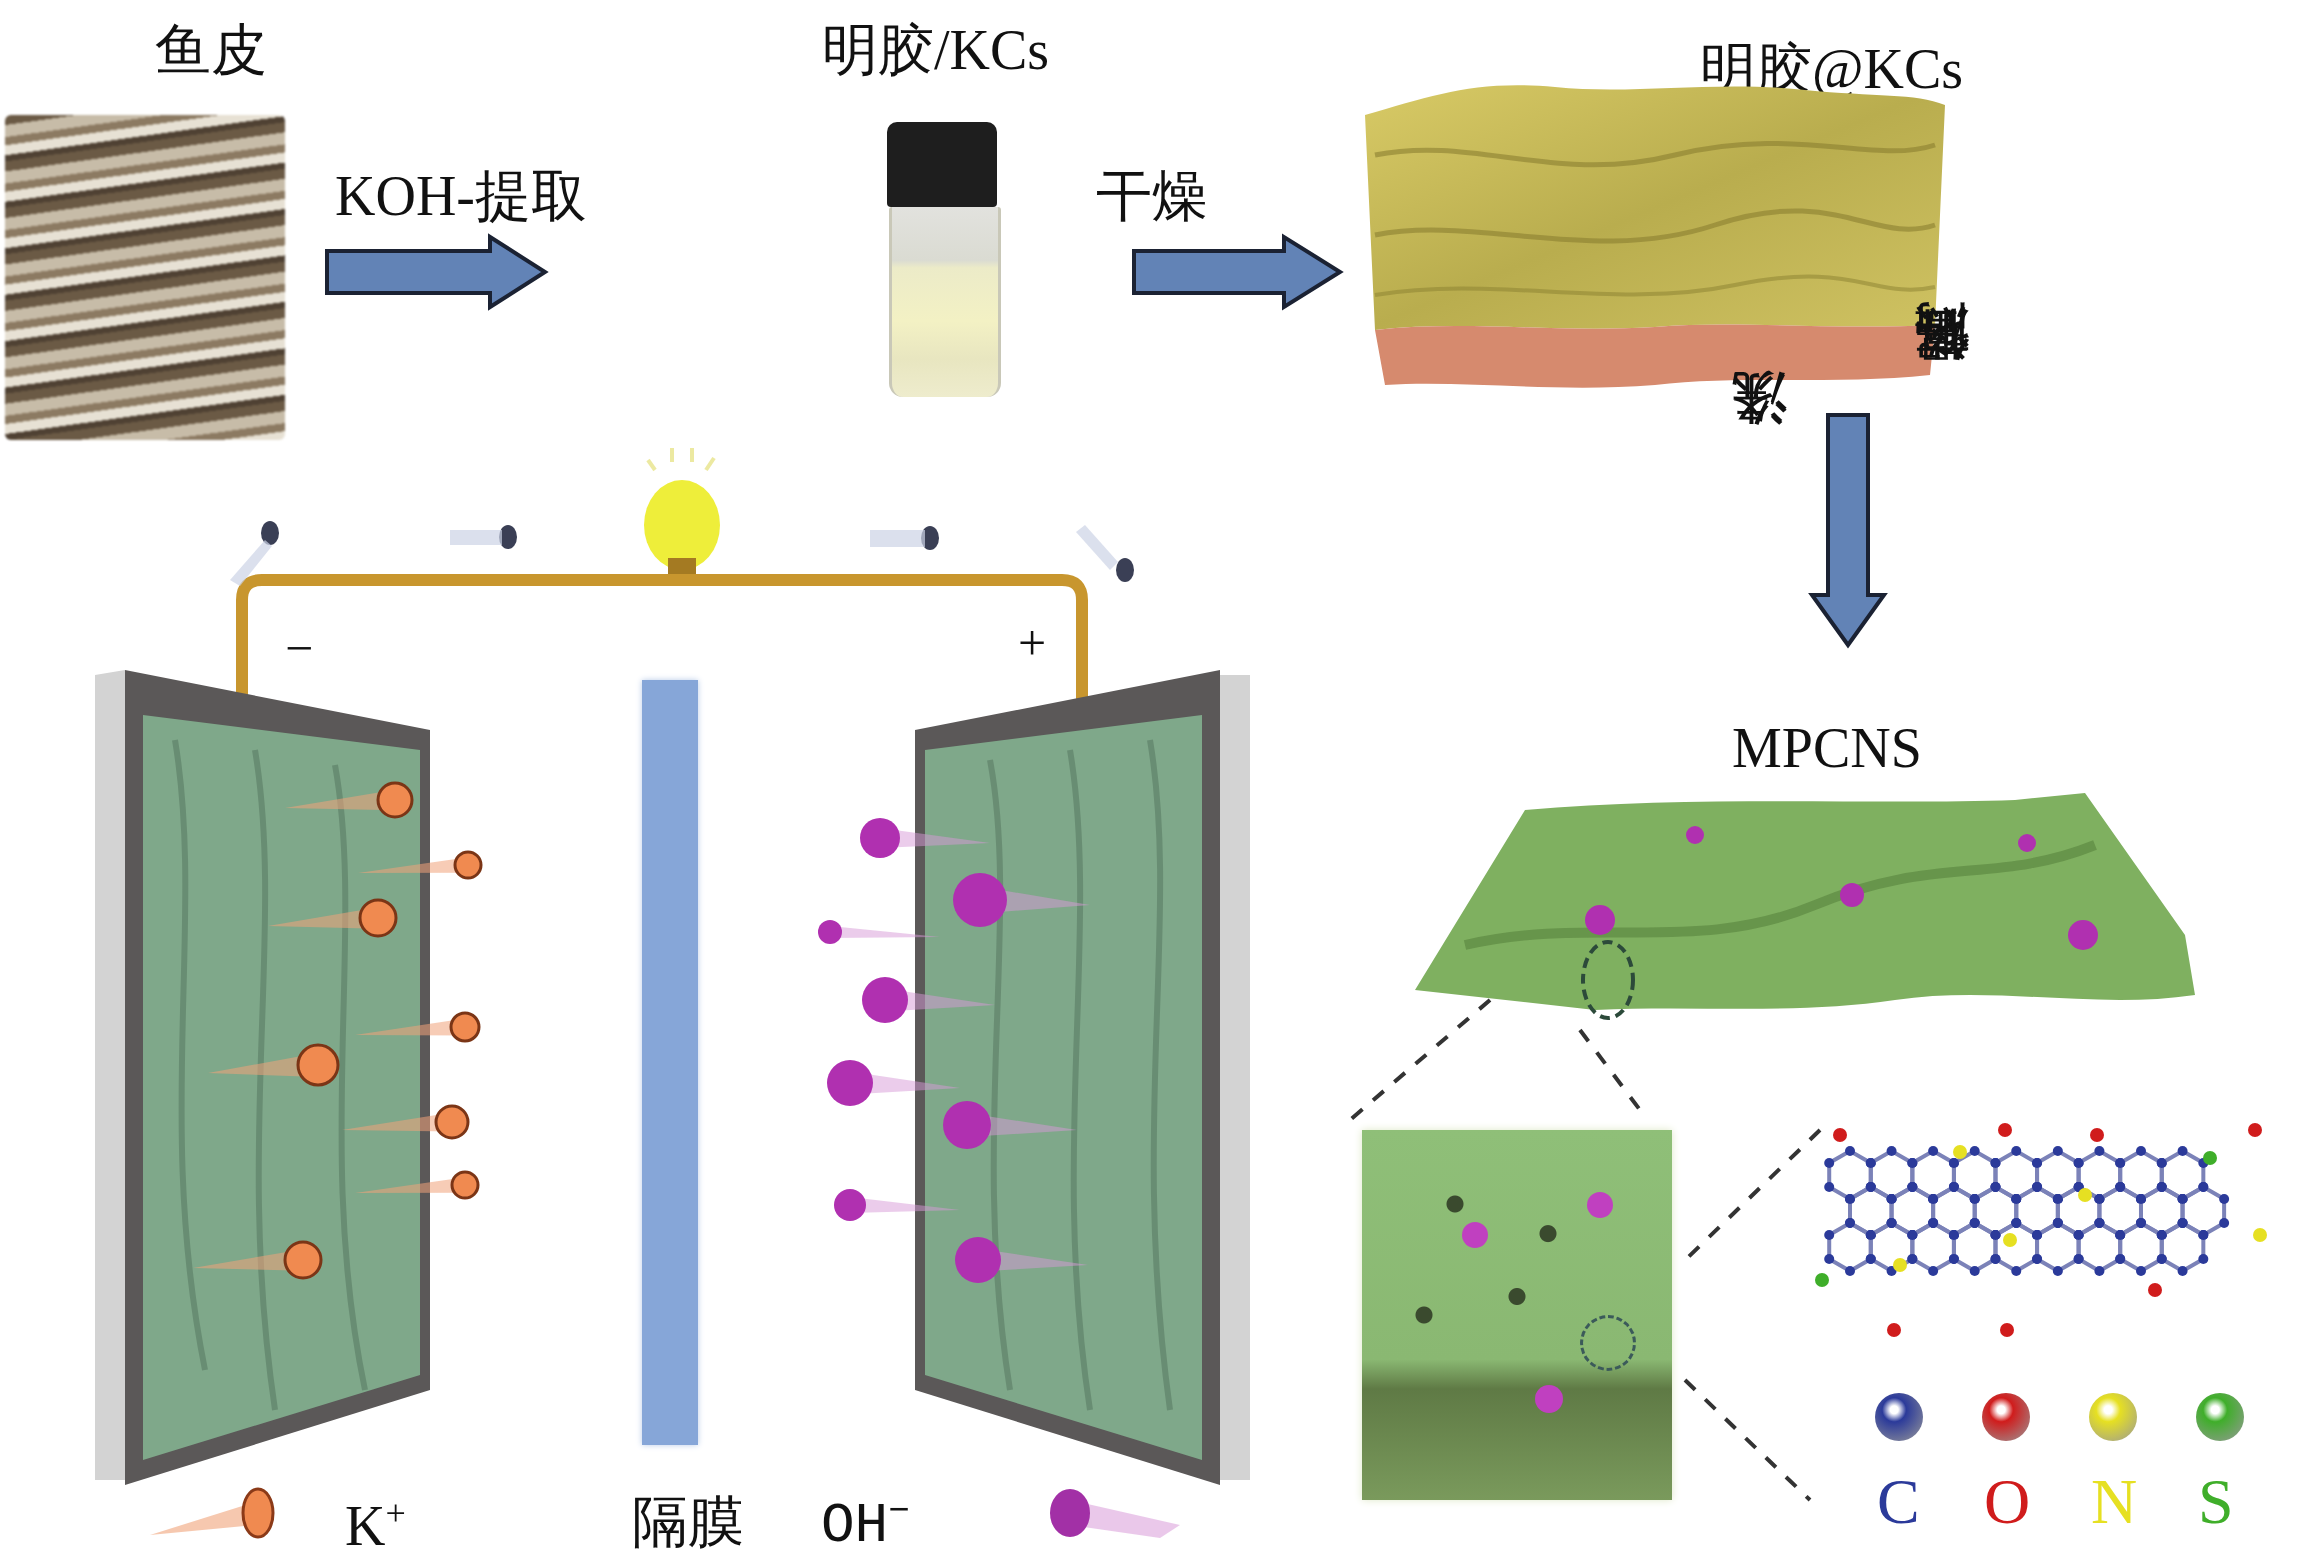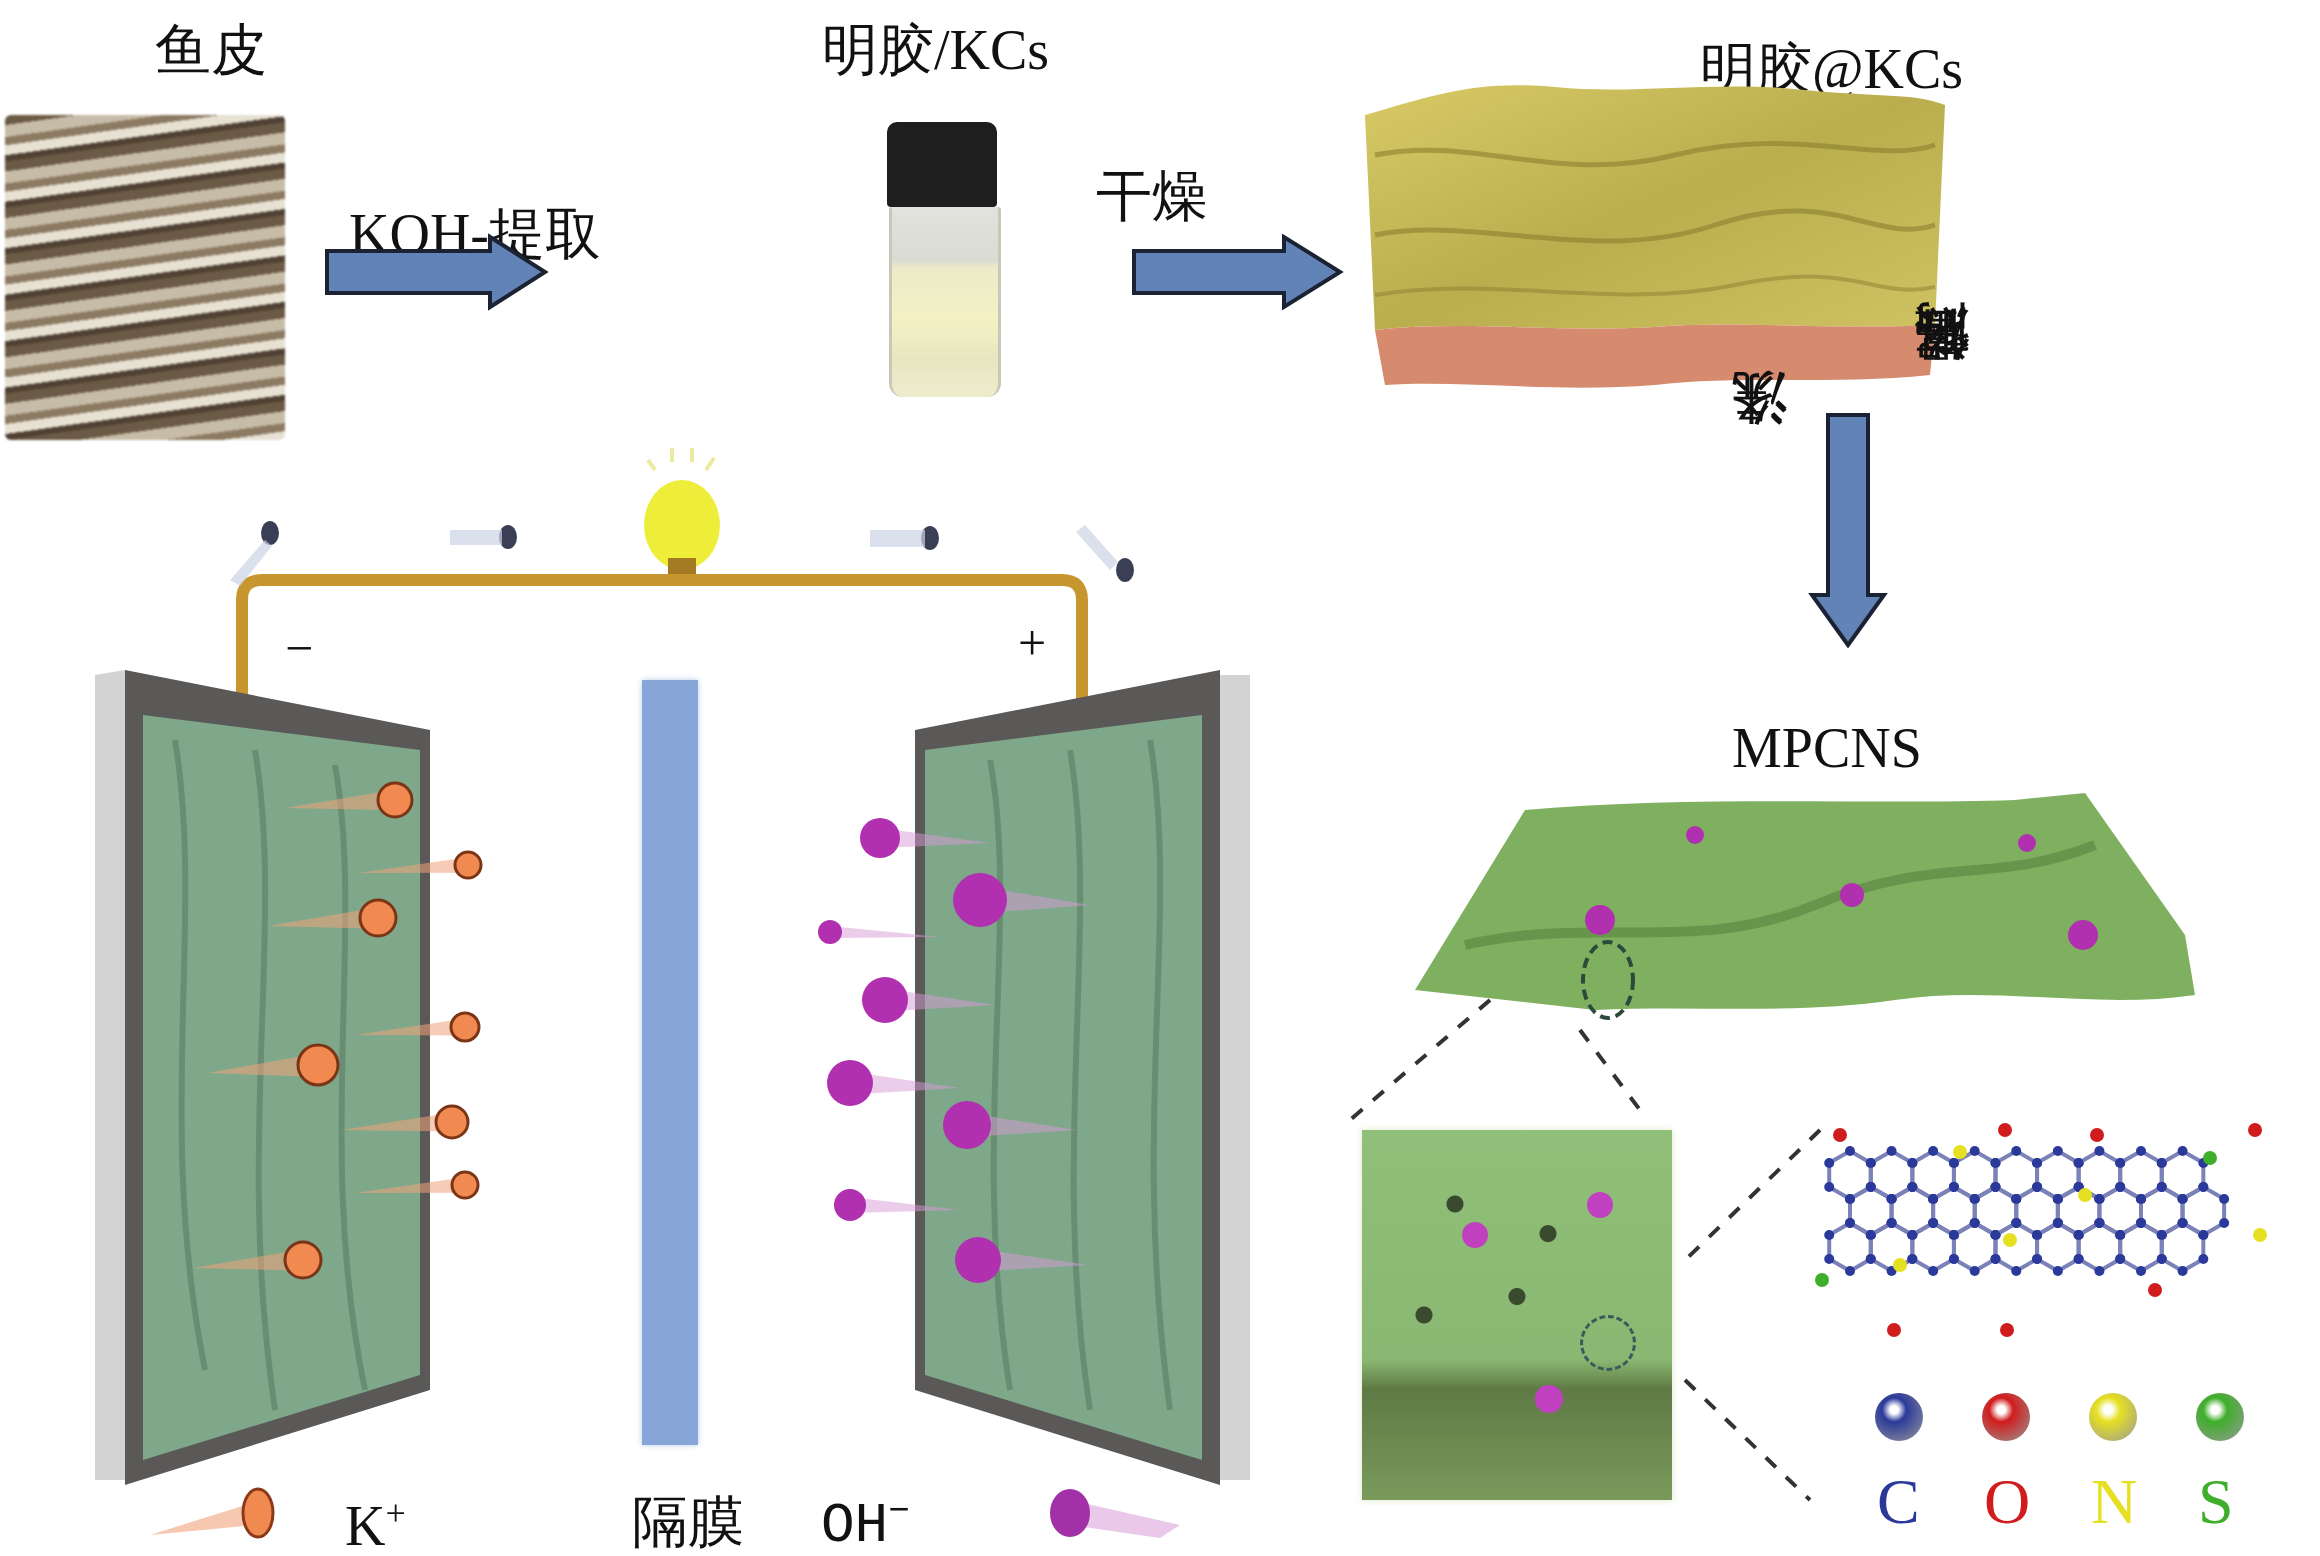--- a/index.html
+++ b/index.html
@@ -7,21 +7,21 @@
   .abs{position:absolute;}
   .lbl{position:absolute;font-size:56px;line-height:1;white-space:nowrap;}
   .vlbl{position:absolute;font-size:56px;line-height:1.05;writing-mode:vertical-rl;transform:rotate(180deg);}
   svg{position:absolute;overflow:visible;}
   .elem-letter{position:absolute;font-size:64px;line-height:1;}
 </style>
 </head>
 <body>
 
 <div class="lbl" style="left:155px;top:22px;">鱼皮</div>
-<div class="lbl" style="left:349px;top:168px;margin-top:38px;">KOH-提取</div>
+<div class="lbl" style="left:335px;top:168px;">KOH-提取</div>
 <div class="lbl" style="left:822px;top:22px;">明胶/KCs</div>
 <div class="lbl" style="left:1096px;top:168px;">干燥</div>
 <div class="lbl" style="left:1700px;top:8px;margin-top:33px;">明胶@KCs</div>
 
 <div class="abs" style="left:5px;top:115px;width:280px;height:325px;background:
   repeating-linear-gradient(172deg,#6b5a45 0 10px,#c7bca8 10px 22px,#8c7a62 22px 30px,#e7e1d4 30px 40px,#4f4133 40px 46px);
   border-radius:6px;filter:blur(1.2px);"></div>
 
 <svg style="left:325px;top:235px;" width="230" height="75">
   <polygon points="2,16 165,16 165,2 220,37 165,72 165,58 2,58" fill="#6283b6" stroke="#1b2233" stroke-width="4"></polygon>

